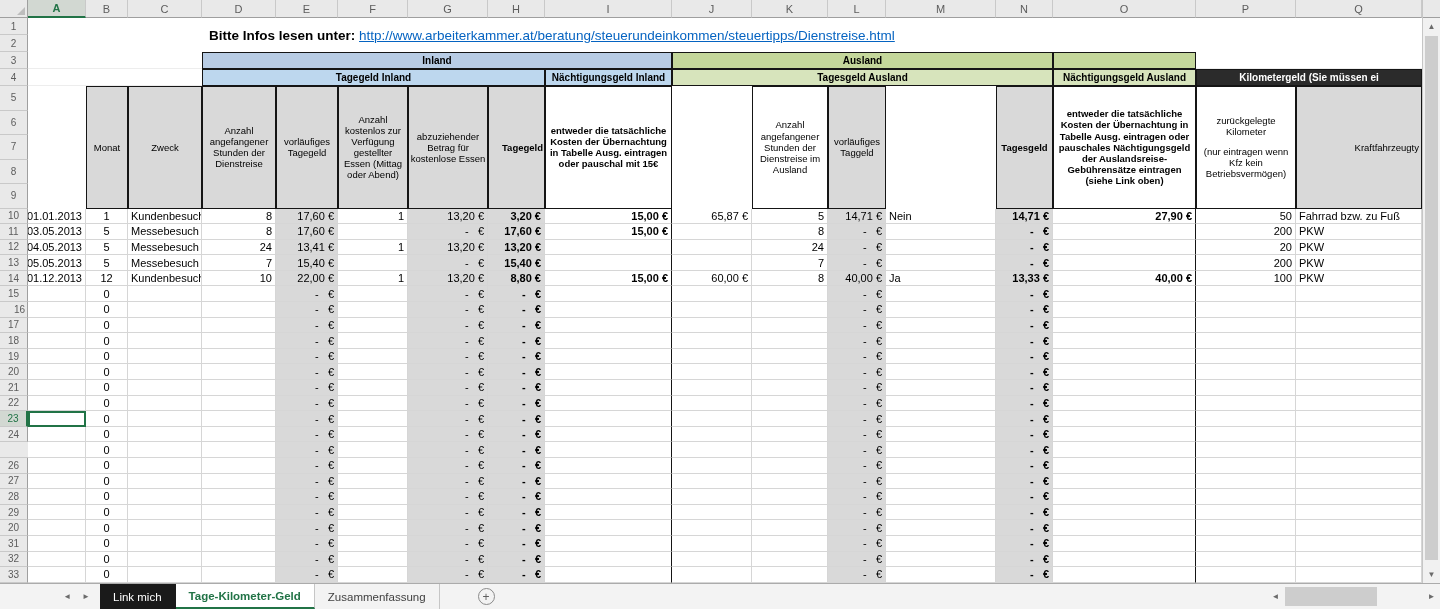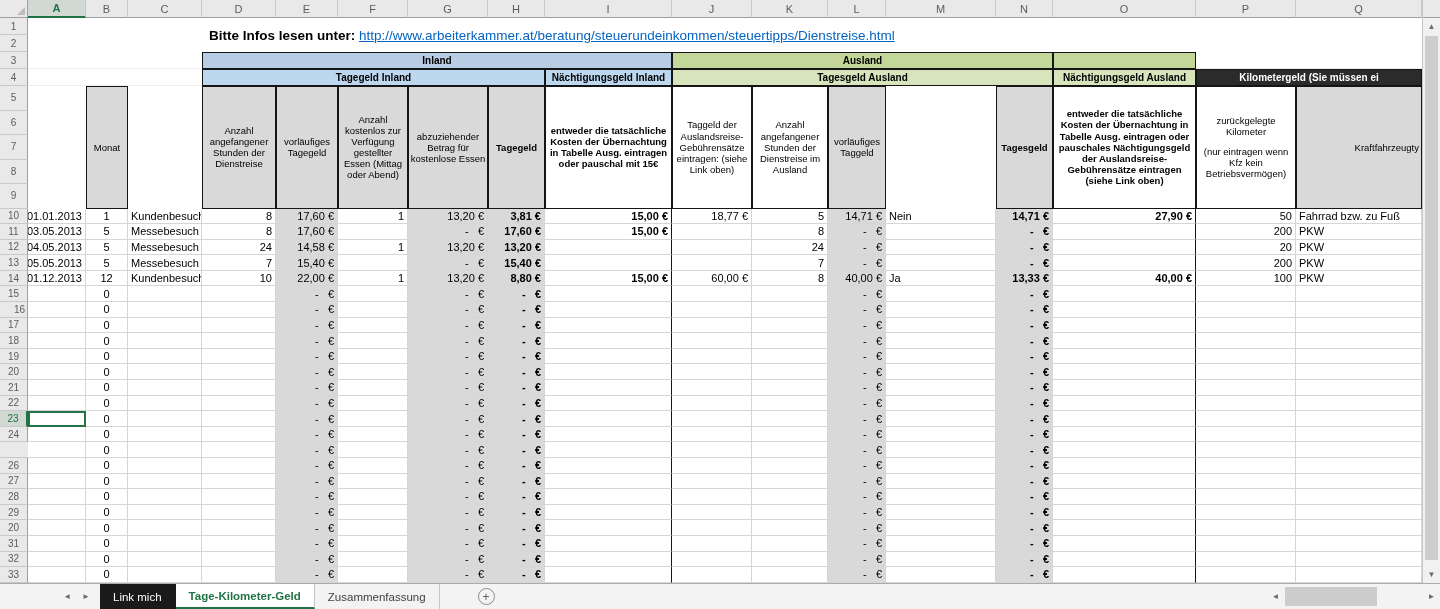--- a/index.html
+++ b/index.html
@@ -129,40 +129,40 @@
         <div class="c blank gl" style="grid-area: 4 / 17 / auto / span 2;"></div>
         <div class="c blank gl" style="grid-area: 5 / 2 / auto / span 3;"></div>
         <div class="c sub inland2" style="grid-area: 5 / 5 / auto / span 5;">Tagegeld Inland</div>
         <div class="c sub inland2" style="grid-area: 5 / 10;">Nächtigungsgeld Inland</div>
         <div class="c sub ausland2" style="grid-area: 5 / 11 / auto / span 5;">Tagesgeld Ausland</div>
         <div class="c sub ausland2" style="grid-area: 5 / 16;">Nächtigungsgeld Ausland</div>
         <div class="c sub darkbar" style="grid-area: 5 / 17 / auto / span 2;">Kilometergeld (Sie müssen ei</div>
         <div class="c hdrcell hgray" style="grid-area: 6 / 3 / span 5;">
           <div>Monat</div>
         </div>
+        <div class="c hdrcell hgray" style="grid-area: 6 / 4 / span 5;">
+          <div>Zweck</div>
+        </div>
         <div class="c hdrcell hgray" style="grid-area: 6 / 6 / span 5;">
           <div>vorläufiges Tagegeld</div>
         </div>
         <div class="c hdrcell hgray" style="grid-area: 6 / 5 / span 5;">
           <div>Anzahl angefangener Stunden der Dienstreise</div>
         </div>
         <div class="c hdrcell hgray" style="grid-area: 6 / 7 / span 5;">
           <div>Anzahl kostenlos zur Verfügung gestellter Essen (Mittag oder Abend)</div>
         </div>
         <div class="c hdrcell hgray" style="grid-area: 6 / 8 / span 5;">
           <div>abzuziehender Betrag für kostenlose Essen</div>
         </div>
-        <div class="c hdrcell hgray bold" style="grid-area: 6 / 9 / span 5;">
+        <div class="c hdrcell hgray bold" style="grid-area: 6 / 9 / span 5; align-items: flex-end;">
           <div>Tagegeld</div>
         </div>
         <div class="c hdrcell hwhite bold" style="grid-area: 6 / 10 / span 5;">
           <div>entweder die tatsächliche Kosten der Übernachtung in Tabelle Ausg. eintragen oder pauschal mit 15€</div>
-        </div>
-        <div class="c hdrcell hwhite" style="grid-area: 6 / 11 / span 5;">
-          <div>Taggeld der Auslandsreise-Gebührensätze eintragen: (siehe Link oben)</div>
         </div>
         <div class="c hdrcell hwhite" style="grid-area: 6 / 12 / span 5;">
           <div>Anzahl angefangener Stunden der Dienstreise im Ausland</div>
         </div>
         <div class="c hdrcell hgray" style="grid-area: 6 / 13 / span 5;">
           <div>vorläufiges Taggeld</div>
         </div>
         <div class="c hdrcell hgray bold" style="grid-area: 6 / 15 / span 5;">
           <div>Tagesgeld</div>
         </div>
@@ -176,23 +176,23 @@
         <div class="c hdrcell hgray hright" style="grid-area: 6 / 18 / span 5;">
           <div>Kraftfahrzeugty</div>
         </div>
         <div class="c dcell aright" style="grid-area: 11 / 2;">01.01.2013</div>
         <div class="c dcell acenter" style="grid-area: 11 / 3;">1</div>
         <div class="c dcell aleft" style="grid-area: 11 / 4;">Kundenbesuch</div>
         <div class="c dcell aright" style="grid-area: 11 / 5;">8</div>
         <div class="c dcell aright gfill" style="grid-area: 11 / 6;">17,60 €</div>
         <div class="c dcell aright" style="grid-area: 11 / 7;">1</div>
         <div class="c dcell aright gfill" style="grid-area: 11 / 8;">13,20 €</div>
-        <div class="c dcell aright gfill bold" style="grid-area: 11 / 9;">3,81 €</div>
+        <div class="c dcell aright gfill bold" style="grid-area: 11 / 9;">3,20 €</div>
         <div class="c dcell aright bold sep" style="grid-area: 11 / 10;">15,00 €</div>
-        <div class="c dcell aright" style="grid-area: 11 / 11;">18,77 €</div>
+        <div class="c dcell aright" style="grid-area: 11 / 11;">65,87 €</div>
         <div class="c dcell aright" style="grid-area: 11 / 12;">5</div>
         <div class="c dcell aright gfill" style="grid-area: 11 / 13;">14,71 €</div>
         <div class="c dcell aleft" style="grid-area: 11 / 14;">Nein</div>
         <div class="c dcell aright gfill bold" style="grid-area: 11 / 15;">14,71 €</div>
         <div class="c dcell aright bold sep" style="grid-area: 11 / 16;">27,90 €</div>
         <div class="c dcell aright" style="grid-area: 11 / 17;">50</div>
         <div class="c dcell aleft" style="grid-area: 11 / 18;">Fahrrad bzw. zu Fuß</div>
         <div class="c dcell aright" style="grid-area: 12 / 2;">03.05.2013</div>
         <div class="c dcell acenter" style="grid-area: 12 / 3;">5</div>
         <div class="c dcell aleft" style="grid-area: 12 / 4;">Messebesuch</div>
@@ -207,21 +207,21 @@
         <div class="c dcell aright gfill" style="grid-area: 12 / 13;">-   €</div>
         <div class="c dcell aleft" style="grid-area: 12 / 14;"></div>
         <div class="c dcell aright gfill bold" style="grid-area: 12 / 15;">-   €</div>
         <div class="c dcell aright bold sep" style="grid-area: 12 / 16;"></div>
         <div class="c dcell aright" style="grid-area: 12 / 17;">200</div>
         <div class="c dcell aleft" style="grid-area: 12 / 18;">PKW</div>
         <div class="c dcell aright" style="grid-area: 13 / 2;">04.05.2013</div>
         <div class="c dcell acenter" style="grid-area: 13 / 3;">5</div>
         <div class="c dcell aleft" style="grid-area: 13 / 4;">Messebesuch</div>
         <div class="c dcell aright" style="grid-area: 13 / 5;">24</div>
-        <div class="c dcell aright gfill" style="grid-area: 13 / 6;">14,58 €</div>
+        <div class="c dcell aright gfill" style="grid-area: 13 / 6;">13,41 €</div>
         <div class="c dcell aright" style="grid-area: 13 / 7;">1</div>
         <div class="c dcell aright gfill" style="grid-area: 13 / 8;">13,20 €</div>
         <div class="c dcell aright gfill bold" style="grid-area: 13 / 9;">13,20 €</div>
         <div class="c dcell aright bold sep" style="grid-area: 13 / 10;"></div>
         <div class="c dcell aright" style="grid-area: 13 / 11;"></div>
         <div class="c dcell aright" style="grid-area: 13 / 12;">24</div>
         <div class="c dcell aright gfill" style="grid-area: 13 / 13;">-   €</div>
         <div class="c dcell aleft" style="grid-area: 13 / 14;"></div>
         <div class="c dcell aright gfill bold" style="grid-area: 13 / 15;">-   €</div>
         <div class="c dcell aright bold sep" style="grid-area: 13 / 16;"></div>

